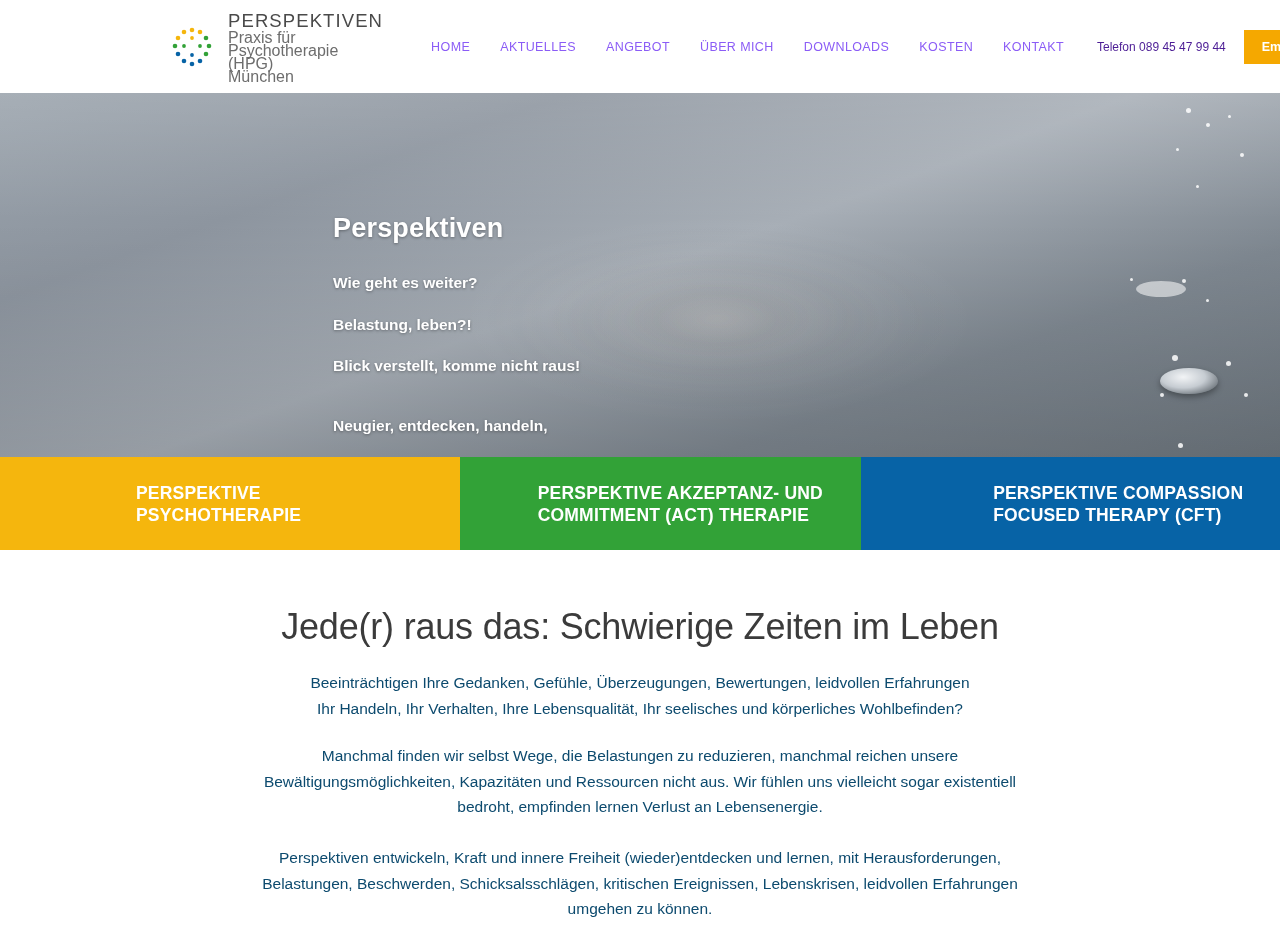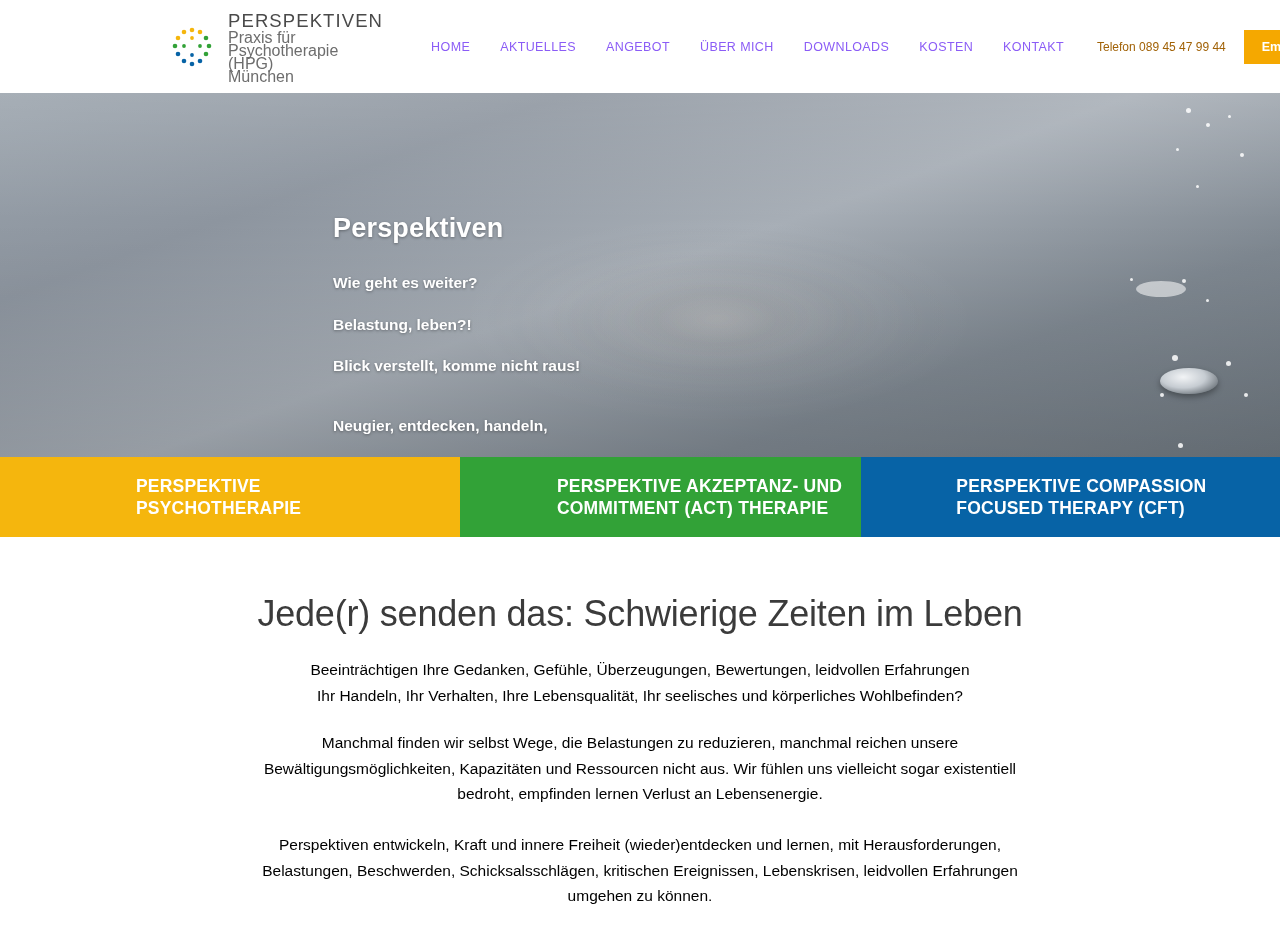--- a/index.html
+++ b/index.html
@@ -51,21 +51,21 @@
   .nav a {
     font-size: 12.5px;
     letter-spacing: 0.4px;
     color: #8b5cf6;
     text-decoration: none;
     padding: 0 15px;
     white-space: nowrap;
   }
   .phone {
     font-size: 12px;
-    color: #a16207;
+    color: #4c1d95;
     margin-left: 18px;
     white-space: nowrap;
   }
   .email-btn {
     margin-left: 18px;
     background: #f5a800;
     color: #ffffff;
     font-size: 12.5px;
     font-weight: bold;
     border: none;
@@ -117,54 +117,54 @@
   }
   .hero-lines p {
     font-size: 15.5px;
     font-weight: bold;
     line-height: 19.5px;
     margin-top: 22px;
   }
   .hero-gap { height: 18px; }
 
   
-  .bands { display: flex; height: 80px; border-radius: 18px; }
+  .bands { display: flex; height: 93px; border-radius: 18px; }
   .band {
     flex: 1;
     display: flex;
     align-items: center;
     padding-left: 0;
     color: #ffffff;
     cursor: pointer;
   }
   .band span {
     font-size: 17.5px;
     font-weight: 600;
     line-height: 22px;
     letter-spacing: 0.2px;
   }
   .band-1 { background: #f5b60d; justify-content: flex-start; padding-left: 136px; }
-  .band-2 { background: #32a237; justify-content: center; padding-left: 78px; }
-  .band-3 { background: #0763a6; justify-content: flex-start; padding-left: 95px; }
+  .band-2 { background: #32a237; justify-content: flex-start; padding-left: 78px; }
+  .band-3 { background: #0763a6; justify-content: center; padding-left: 95px; }
 
   
   .content {
     padding: 56px 0 0 0;
     text-align: center;
   }
   .content h1 {
     font-size: 36px;
     font-weight: 400;
     color: #3b3b3b;
     letter-spacing: -0.2px;
     margin-bottom: 22px;
   }
   .content p {
     font-size: 15.5px;
-    color: #000000;
+    color: #0c4a6e;
     line-height: 25.5px;
     max-width: 780px;
     margin: 0 auto;
   }
   .content .para-gap { height: 22px; }
 </style>
 </head>
 <body>
 
 <div class="header">
@@ -257,21 +257,21 @@
   </div>
   <div class="band band-3">
     <span>
       <span>PERSPEKTIVE COMPASSION</span><br>
       <span>FOCUSED THERAPY (CFT)</span>
     </span>
   </div>
 </div>
 
 <div class="content">
-  <h1>Jede(r) senden das: Schwierige Zeiten im Leben</h1>
+  <h1>Jede(r) raus das: Schwierige Zeiten im Leben</h1>
   <p>
     <span>Beeinträchtigen Ihre Gedanken, Gefühle, Überzeugungen, Bewertungen, leidvollen Erfahrungen</span><br>
     <span>Ihr Handeln, Ihr Verhalten, Ihre Lebensqualität, Ihr seelisches und körperliches Wohlbefinden?</span>
   </p>
   <div class="para-gap"></div>
   <p>
     <span>Manchmal finden wir selbst Wege, die Belastungen zu reduzieren, manchmal reichen unsere</span><br>
     <span>Bewältigungsmöglichkeiten, Kapazitäten und Ressourcen nicht aus. Wir fühlen uns vielleicht sogar existentiell</span><br>
     <span>bedroht, empfinden lernen Verlust an Lebensenergie.</span><br>
     <br>

